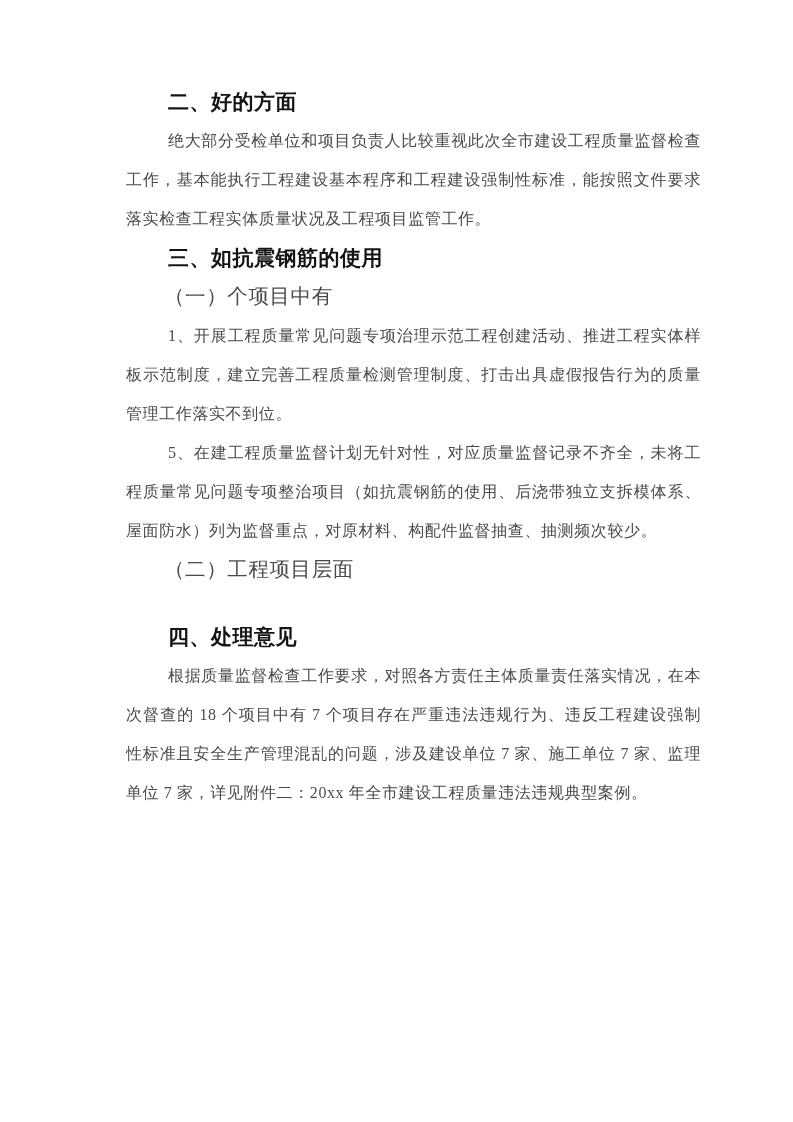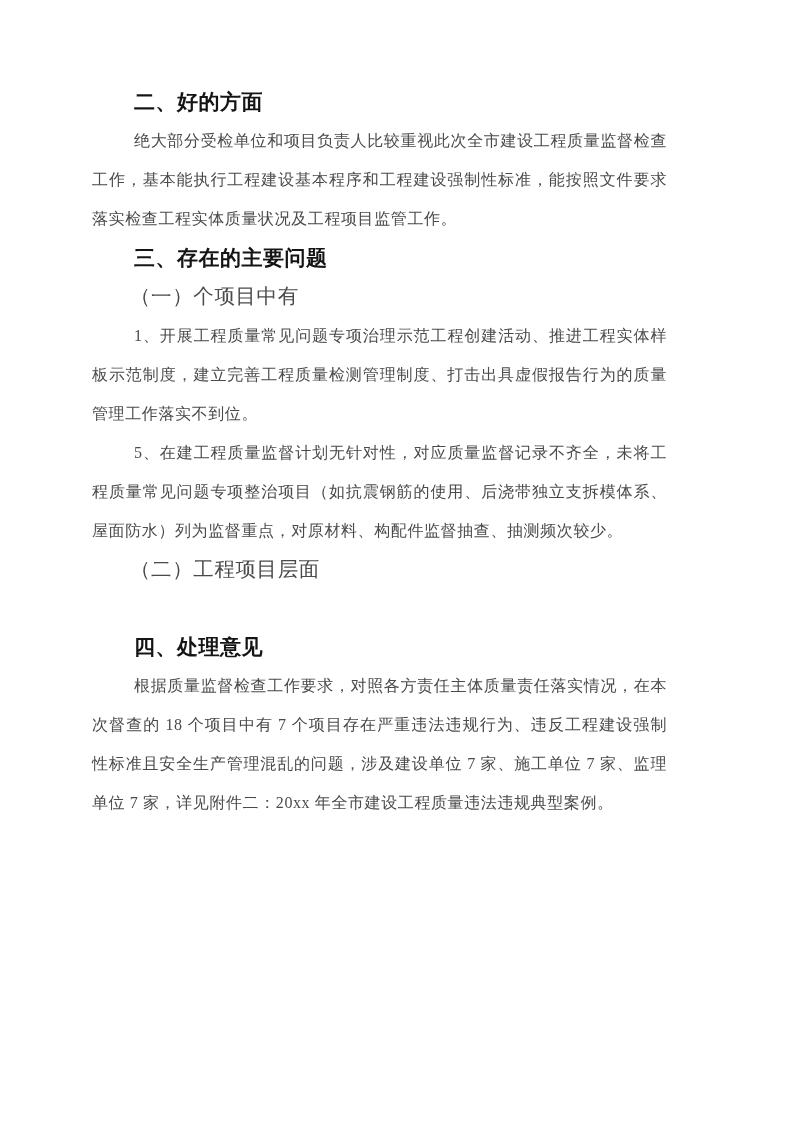--- a/index.html
+++ b/index.html
@@ -11,37 +11,37 @@
     position: relative;
     width: 793px;
     height: 1122px;
     background: #ffffff;
     margin: 0 auto;
     overflow: hidden;
     box-sizing: border-box;
   }
   .doc-body {
     position: absolute;
-    left: 92px;
+    left: 126px;
     top: 82px;
     width: 575px;
   }
   
   .heading {
     font-family: "Liberation Sans", "DejaVu Sans", sans-serif;
     font-weight: bold;
     font-size: 21px;
     line-height: 39px;
     color: #141414;
     text-indent: 42px;
     letter-spacing: 0.5px;
     white-space: nowrap;
   }
   .heading.spaced-above {
-    margin-top: 38px;
+    margin-top: 28px;
   }
   
   .para {
     font-family: "Liberation Serif", "DejaVu Serif", serif;
     font-size: 16px;
     line-height: 39px;
     color: #4a4a4a;
     text-indent: 42px;
     text-align: justify;
     text-justify: inter-ideograph;
@@ -64,21 +64,21 @@
 </head>
 <body>
 
 <div class="page">
   <div class="doc-body">
 
     <div class="heading">二、好的方面</div>
 
     <p class="para">绝大部分受检单位和项目负责人比较重视此次全市建设工程质量监督检查工作，基本能执行工程建设基本程序和工程建设强制性标准，能按照文件要求落实检查工程实体质量状况及工程项目监管工作。</p>
 
-    <div class="heading">三、存在的主要问题</div>
+    <div class="heading">三、如抗震钢筋的使用</div>
 
     <div class="subheading">（一）个项目中有</div>
 
     <p class="para">1、开展工程质量常见问题专项治理示范工程创建活动、推进工程实体样板示范制度，建立完善工程质量检测管理制度、打击出具虚假报告行为的质量管理工作落实不到位。</p>
 
     <p class="para">5、在建工程质量监督计划无针对性，对应质量监督记录不齐全，未将工程质量常见问题专项整治项目（如抗震钢筋的使用、后浇带独立支拆模体系、屋面防水）列为监督重点，对原材料、构配件监督抽查、抽测频次较少。</p>
 
     <div class="subheading">（二）工程项目层面</div>
 
 

